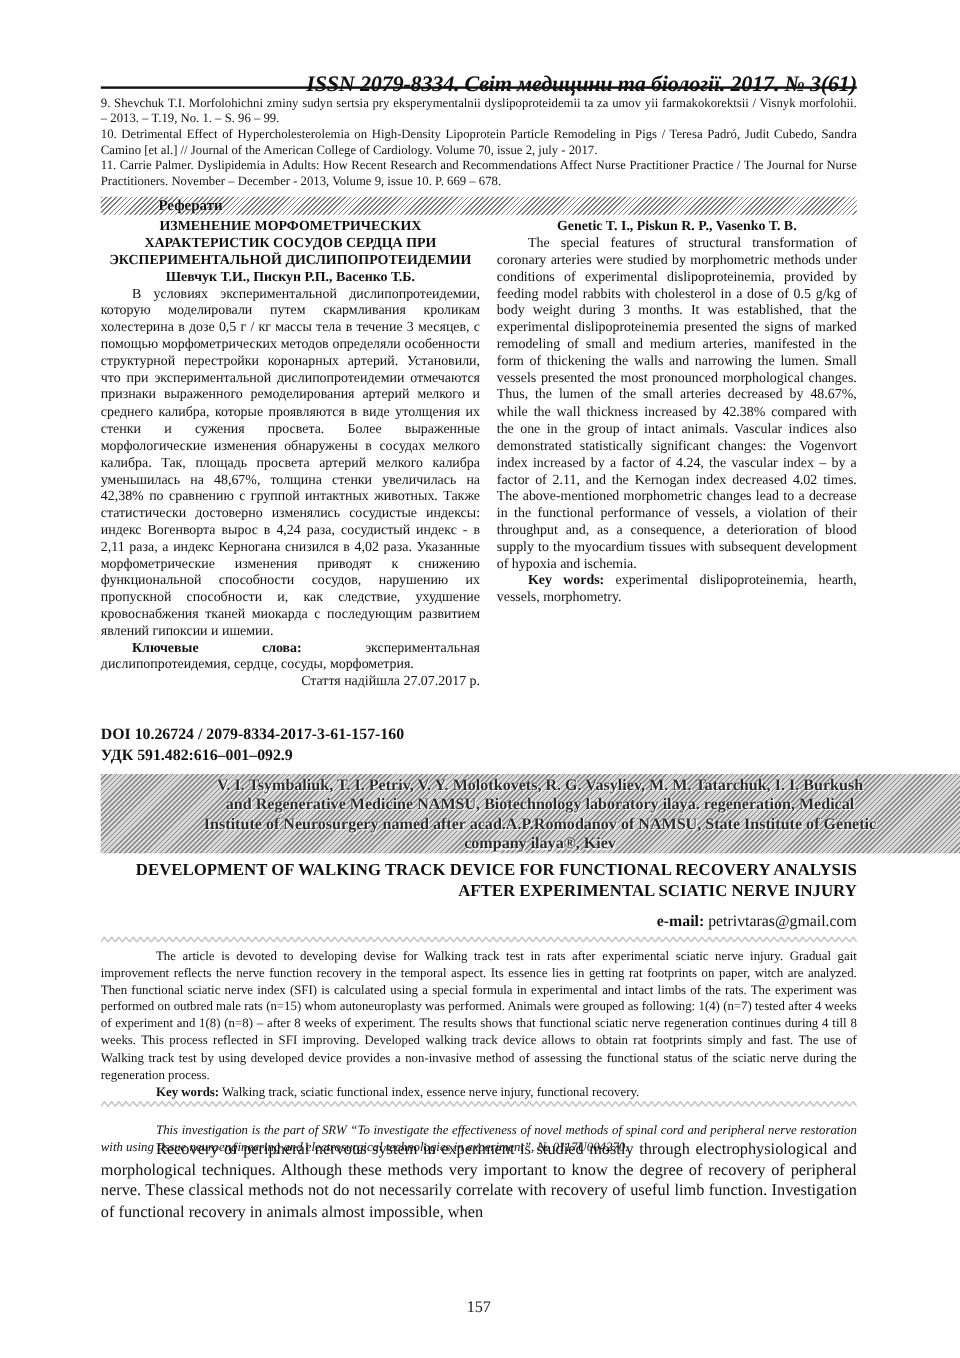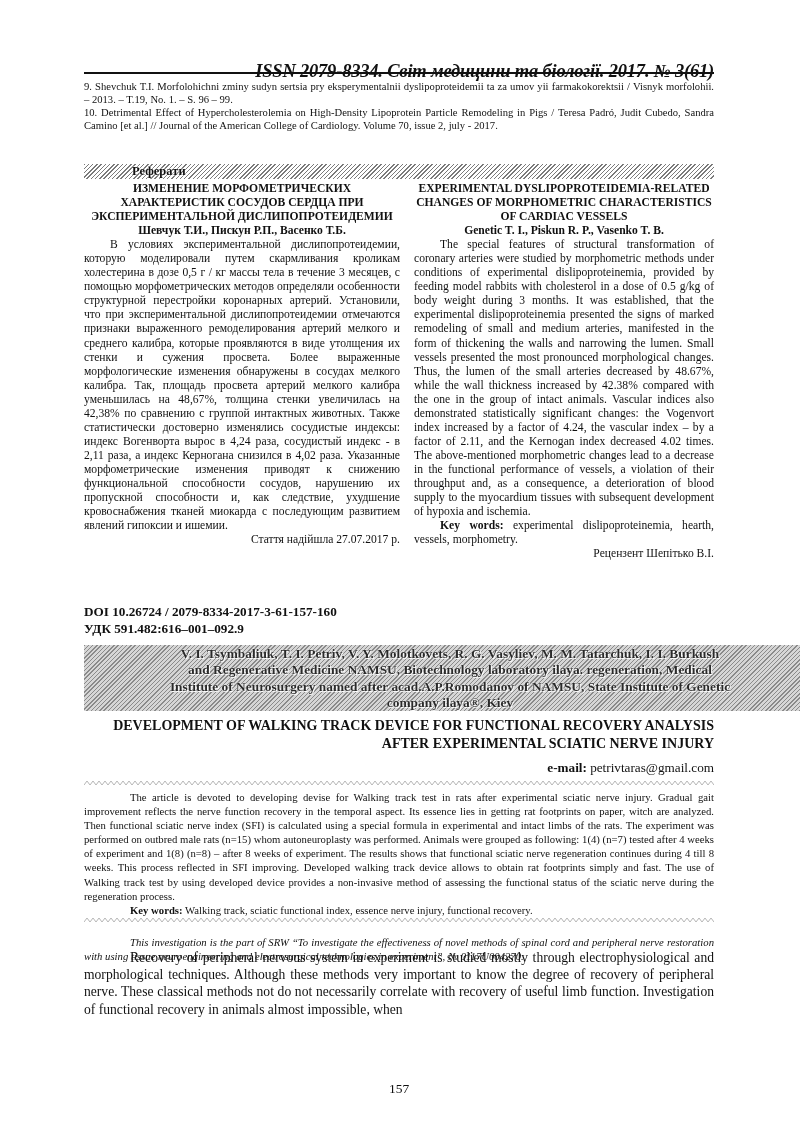--- a/index.html
+++ b/index.html
@@ -61,39 +61,39 @@
 <body>
 
 <div class="page">
 
   <div class="running-header">ISSN 2079-8334. Світ медицини та біології. 2017. № 3(61)</div>
   <div class="header-rule"></div>
 
   <div class="refs">
     <p>9. Shevchuk T.I. Morfolohichni zminy sudyn sertsia pry eksperymentalnii dyslipoproteidemii ta za umov yii farmakokorektsii / Visnyk morfolohii. – 2013. – T.19, No. 1. – S. 96 – 99.</p>
     <p>10. Detrimental Effect of Hypercholesterolemia on High-Density Lipoprotein Particle Remodeling in Pigs / Teresa Padró, Judit Cubedo, Sandra Camino [et al.] // Journal of the American College of Cardiology. Volume 70, issue 2, july - 2017.</p>
+    <p>11. Carrie Palmer. Dyslipidemia in Adults: How Recent Research and Recommendations Affect Nurse Practitioner Practice / The Journal for Nurse Practitioners. November – December - 2013, Volume 9, issue 10. P. 669 – 678.</p>
   </div>
 
   <div class="ref-band hatch">
     <span>Реферати</span>
   </div>
 
   <div class="col col-left">
     <p class="title">ИЗМЕНЕНИЕ МОРФОМЕТРИЧЕСКИХ ХАРАКТЕРИСТИК СОСУДОВ СЕРДЦА ПРИ ЭКСПЕРИМЕНТАЛЬНОЙ ДИСЛИПОПРОТЕИДЕМИИ</p>
     <p class="authors">Шевчук Т.И., Пискун Р.П., Васенко Т.Б.</p>
     <p class="body">В условиях экспериментальной дислипопротеидемии, которую моделировали путем скармливания кроликам холестерина в дозе 0,5 г / кг массы тела в течение 3 месяцев, с помощью морфометрических методов определяли особенности структурной перестройки коронарных артерий. Установили, что при экспериментальной дислипо­протеидемии отмечаются признаки выраженного ремоделирования артерий мелкого и среднего калибра, которые проявляются в виде утолщения их стенки и сужения просвета. Более выраженные морфологические изменения обнаружены в сосудах мелкого калибра. Так, площадь просвета артерий мелкого калибра уменьшилась на 48,67%, толщина стенки увеличилась на 42,38% по сравнению с группой интактных животных. Также статистически достоверно изменялись сосудистые индексы: индекс Вогенворта вырос в 4,24 раза, сосудистый индекс - в 2,11 раза, а индекс Керногана снизился в 4,02 раза. Указанные морфометрические изменения приводят к снижению функциональной способности сосудов, нарушению их пропускной способности и, как следствие, ухудшение кровоснабжения тканей миокарда с последующим развитием явлений гипоксии и ишемии.</p>
+    <p class="kw"><b>Ключевые слова:</b> <span>экспериментальная дислипопротеидемия, сердце, сосуды, морфометрия.</span></p>
     <p class="right-note">Стаття надійшла 27.07.2017 р.</p>
   </div>
 
   <div class="col col-right">
-    <p class="title">EXPERIMENTAL DYSLIPOPROTEIDEMIA-RELATED CHANGES OF MORPHOMETRIC CHARACTERISTICS OF CARDIAC VESSELS</p>
     <p class="authors">Genetic T. I., Piskun R. P., Vasenko T. B.</p>
     <p class="body">The special features of structural transformation of coronary arteries were studied by morphometric methods under conditions of experimental dislipoproteinemia, provided by feeding model rabbits with cholesterol in a dose of 0.5 g/kg of body weight during 3 months. It was established, that the experimental dislipoproteinemia presented the signs of marked remodeling of small and medium arteries, manifested in the form of thickening the walls and narrowing the lumen. Small vessels presented the most pronounced morphological changes. Thus, the lumen of the small arteries decreased by 48.67%, while the wall thickness increased by 42.38% compared with the one in the group of intact animals. Vascular indices also demonstrated statistically significant changes: the Vogenvort index increased by a factor of 4.24, the vascular index – by a factor of 2.11, and the Kernogan index decreased 4.02 times. The above-mentioned morphometric changes lead to a decrease in the functional performance of vessels, a violation of their throughput and, as a consequence, a deterioration of blood supply to the myocardium tissues with subsequent development of hypoxia and ischemia.</p>
     <p class="kw"><b>Key words:</b> <span>experimental dislipoproteinemia, hearth, vessels, morphometry.</span></p>
-    <p class="right-note">Рецензент Шепітько В.І.</p>
   </div>
 
   <div class="doi">
     <div>DOI 10.26724 / 2079-8334-2017-3-61-157-160</div>
     <div>УДК 591.482:616–001–092.9</div>
   </div>
 
   <div class="author-band">
     <div>V. I. Tsymbaliuk, T. I. Petriv, V. Y. Molotkovets, R. G. Vasyliev, M. M. Tatarchuk, I. I. Burkush</div>
     <div>and Regenerative Medicine NAMSU, Biotechnology laboratory ilaya. regeneration, Medical</div>

